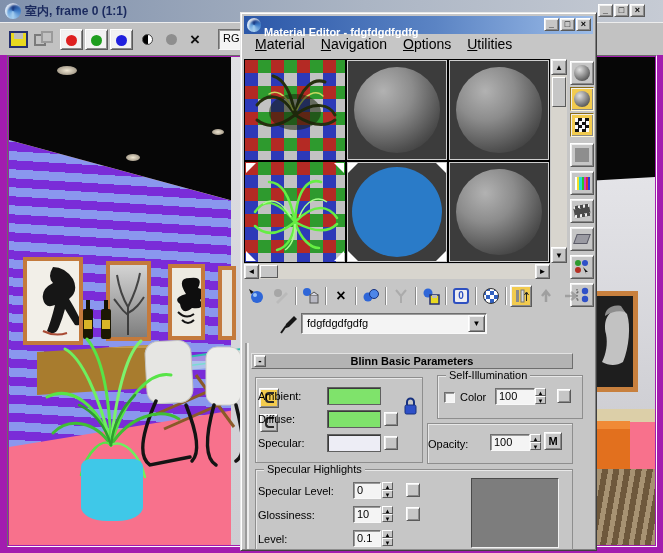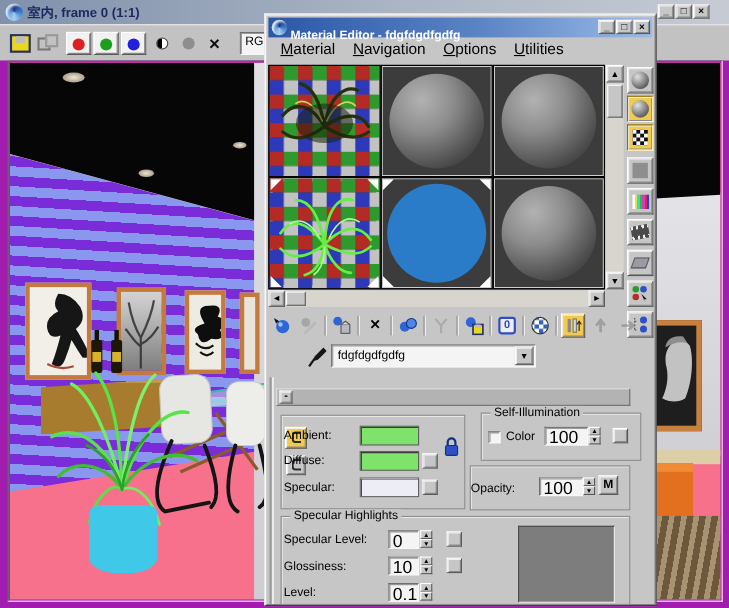--- a/index.html
+++ b/index.html
@@ -94,21 +94,21 @@
   #htoolbar { left:4px; top:271px; height:24px; display:flex; align-items:center; gap:3px; }
   .hbtn { width:22px; height:22px; display:flex; align-items:center; justify-content:center; position:relative; }
   .hbtn.on { background:#F2CB4E; }
   .vsep { width:2px; height:18px; border-left:1px solid #8A8A8A; border-right:1px solid #FFF; }
   .dim { filter:grayscale(1) brightness(1.25); opacity:.55; }
   .idbox { width:16px; height:16px; border:2px solid #2E50C0; border-radius:3px; color:#2E50C0;
      font-weight:bold; font-size:10px; text-align:center; line-height:12px; background:#EDEDF2; }
   .spin { position:absolute; width:11px; }
   .spin div { height:8px; text-align:center; font-size:6px; line-height:8px; background:#C6C6C6;
      border:1px solid; border-color:#FFF #5A5A5A #5A5A5A #FFF; }
-  .editbox { position:absolute; height:17px; font-size:16px; padding:1px 3px 4px 3px; }
+  .editbox { position:absolute; height:17px; font-size:11px; padding:1px 3px 4px 3px; }
   .mapbtn { position:absolute; width:14px; height:14px; }
   .lbl { position:absolute; font-size:11px; }
   .rt { text-align:left; }
   .swatch { position:absolute; width:54px; height:18px; border:1px solid #606060; box-shadow: inset 1px 1px 0 #3A3A3A; }
   .lockC { display:inline-block; width:9px; height:11px; border:2px solid #2A2A2A; border-right:none;
      border-radius:4px 0 0 4px; }
   #rollhdr { left:10px; top:340px; width:322px; height:16px; background:#B3B3B3; text-align:center;
      font-weight:bold; border:1px solid; border-color:#E2E2E2 #6E6E6E #6E6E6E #E2E2E2; line-height:14px; }
   .minus { position:absolute; left:2px; top:1px; width:12px; height:12px; font-weight:bold; font-size:10px;
      line-height:10px; text-align:center; }
@@ -440,20 +440,21 @@
         </svg>
     </div>
     <div class="abs sunkfield" style="left:60px;top:300px;width:186px;height:21px;padding:3px 0 0 5px">
       <span>fdgfdgdfgdfg</span>
       <div class="abs raised glyph" style="right:1px;top:1px;width:17px;height:17px;text-align:center;line-height:16px">▼</div>
     </div>
 
     <div class="abs stripL"></div>
     <div class="abs" id="rollhdr">
       <div class="minus raised">-</div>
+      <span>Blinn Basic Parameters</span>
     </div>
 
     <div class="abs groupbox" style="left:14px;top:364px;width:168px;height:86px">
       <div class="abs raised" style="left:3px;top:10px;width:20px;height:20px;background:#F2CB4E;text-align:center;padding-top:3px"><span class="lockC"></span></div>
       <div class="abs raised" style="left:4px;top:36px;width:18px;height:18px;text-align:center;padding-top:2px"><span class="lockC"></span></div>
       <div class="lbl rt" style="left:2px;top:12px;width:66px">Ambient:</div>
       <div class="lbl rt" style="left:2px;top:35px;width:66px">Diffuse:</div>
       <div class="lbl rt" style="left:2px;top:59px;width:66px">Specular:</div>
       <div class="swatch" style="left:71px;top:9px;background:#7FE36B"></div>
       <div class="swatch" style="left:71px;top:32px;background:#7FE36B"></div>

